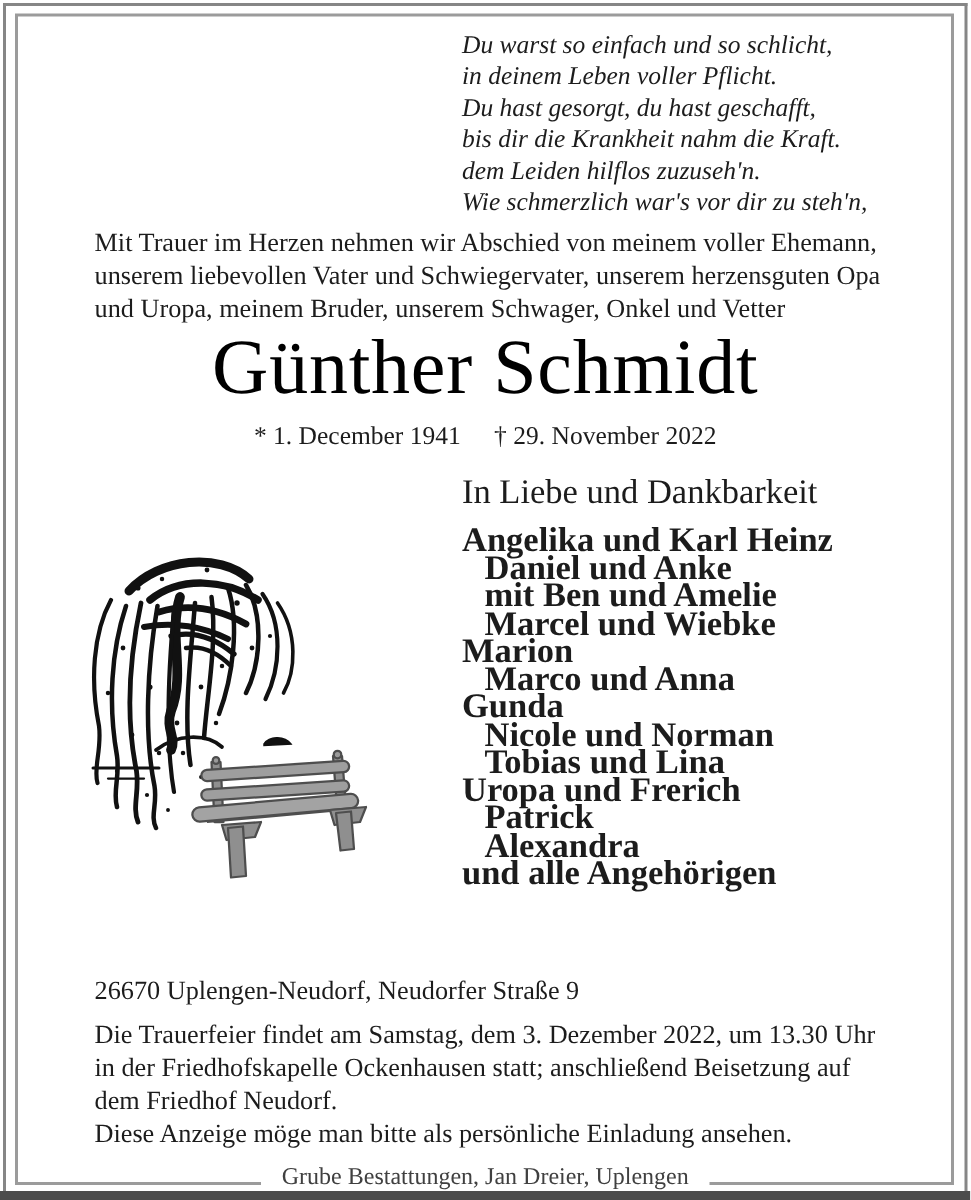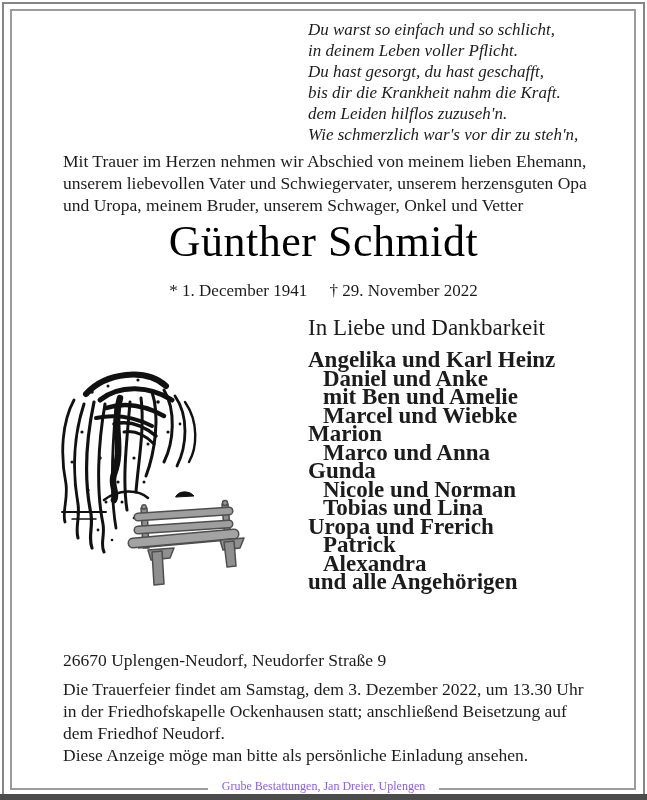--- a/index.html
+++ b/index.html
@@ -42,21 +42,21 @@
     position: absolute;
     left: 63px; top: 150px;
     font-size: 17.5px;
     line-height: 22px;
     white-space: nowrap;
   }
   .deceased-name {
     position: absolute;
     left: 0; right: 0; top: 216px;
     text-align: center;
-    font-size: 44px;
+    font-size: 52px;
     color: #000;
     letter-spacing: 0.5px;
   }
   .dates {
     position: absolute;
     left: 0; right: 0; top: 281px;
     text-align: center;
     font-size: 17px;
   }
   .dates .birth { margin-right: 18px; }
@@ -96,43 +96,43 @@
   .footer {
     position: absolute;
     left: 0; right: 0; bottom: 6px;
     text-align: center;
     z-index: 2;
   }
   .footer span {
     display: inline-block;
     background: #ffffff;
     padding: 0 14px;
-    font-size: 12px;
-    color: #8b5cf6;
+    font-size: 16px;
+    color: #404040;
   }
 </style>
 </head>
 <body>
 
 <div class="sheet">
 
   <div class="outer-frame"></div>
   <div class="inner-frame"></div>
 
   <div class="poem">
     <div>Du warst so einfach und so schlicht,</div>
     <div>in deinem Leben voller Pflicht.</div>
     <div>Du hast gesorgt, du hast geschafft,</div>
     <div>bis dir die Krankheit nahm die Kraft.</div>
     <div>dem Leiden hilflos zuzuseh'n.</div>
     <div>Wie schmerzlich war's vor dir zu steh'n,</div>
   </div>
 
   <div class="intro">
-    <div>Mit Trauer im Herzen nehmen wir Abschied von meinem lieben Ehemann,</div>
+    <div>Mit Trauer im Herzen nehmen wir Abschied von meinem voller Ehemann,</div>
     <div>unserem liebevollen Vater und Schwiegervater, unserem herzensguten Opa</div>
     <div>und Uropa, meinem Bruder, unserem Schwager, Onkel und Vetter</div>
   </div>
 
   <div class="deceased-name">Günther Schmidt</div>
 
   <div class="dates">
     <span class="birth">* 1. December 1941</span>
     <span>† 29. November 2022</span>
   </div>

